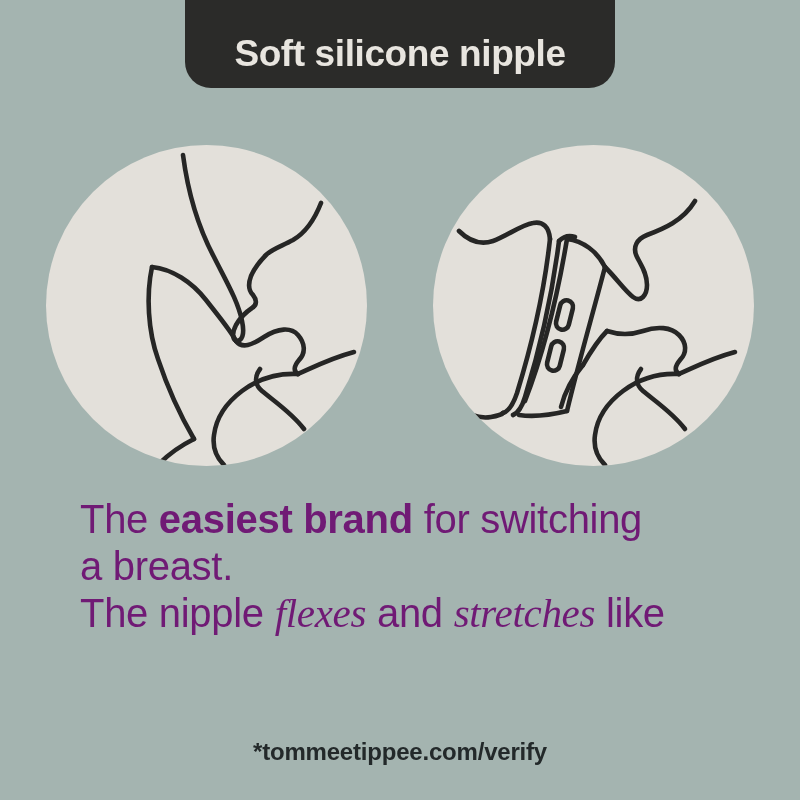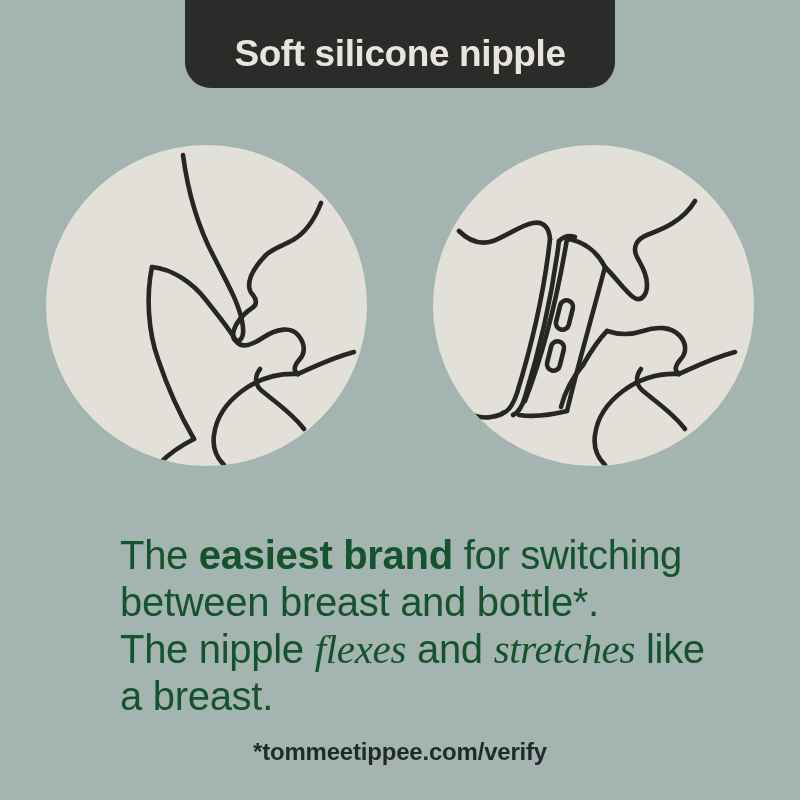--- a/index.html
+++ b/index.html
@@ -61,27 +61,26 @@
     height: 321px;
   }
   .circle-wrap.left  { left: 46px; }
   .circle-wrap.right { left: 433px; }
   .circle-wrap svg { display: block; width: 321px; height: 321px; }
 
   
   .body-copy {
     position: absolute;
     left: 80px;
-    top: 532px;
+    top: 496px;
     width: 650px;
-    color: #14532d;
+    color: #701a75;
     font-size: 40px;
     line-height: 47px;
     letter-spacing: -0.3px;
-    margin-left: 40px;
   }
   .body-copy .b { font-weight: bold; }
   .body-copy .i {
     font-family: "Liberation Serif", serif;
     font-style: italic;
     font-size: 41px;
   }
   .copy-line { white-space: nowrap; }
 
   
@@ -215,20 +214,19 @@
                    C 160 304, 166 314, 172 320"></path>
 
           <path d="M150 220 C 140 232, 132 246, 128 262"></path>
         </g>
       </svg>
     </div>
   </div>
 
   <div class="body-copy">
     <div class="copy-line"><span>The </span><span class="b">easiest brand</span><span> for switching</span></div>
-    <div class="copy-line">between breast and bottle*.</div>
+    <div class="copy-line">a breast.</div>
     <div class="copy-line"><span>The nipple </span><span class="i">flexes</span><span> and </span><span class="i">stretches</span><span> like</span></div>
-    <div class="copy-line">a breast.</div>
   </div>
 
   <div class="footnote">*tommeetippee.com/verify</div>
 
 </div>
 
 </body></html>

